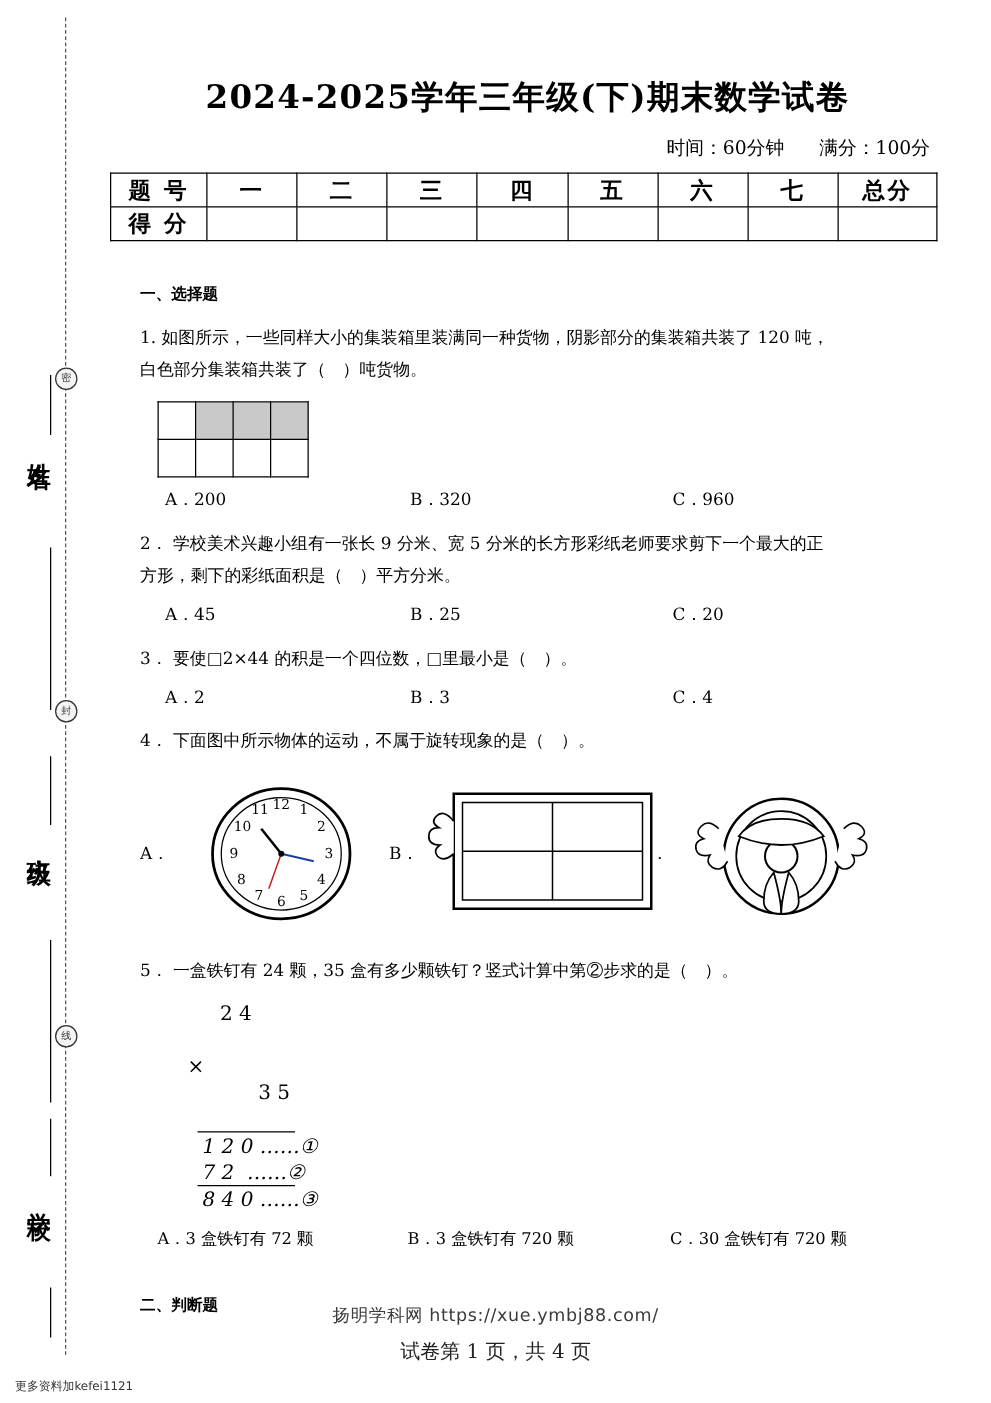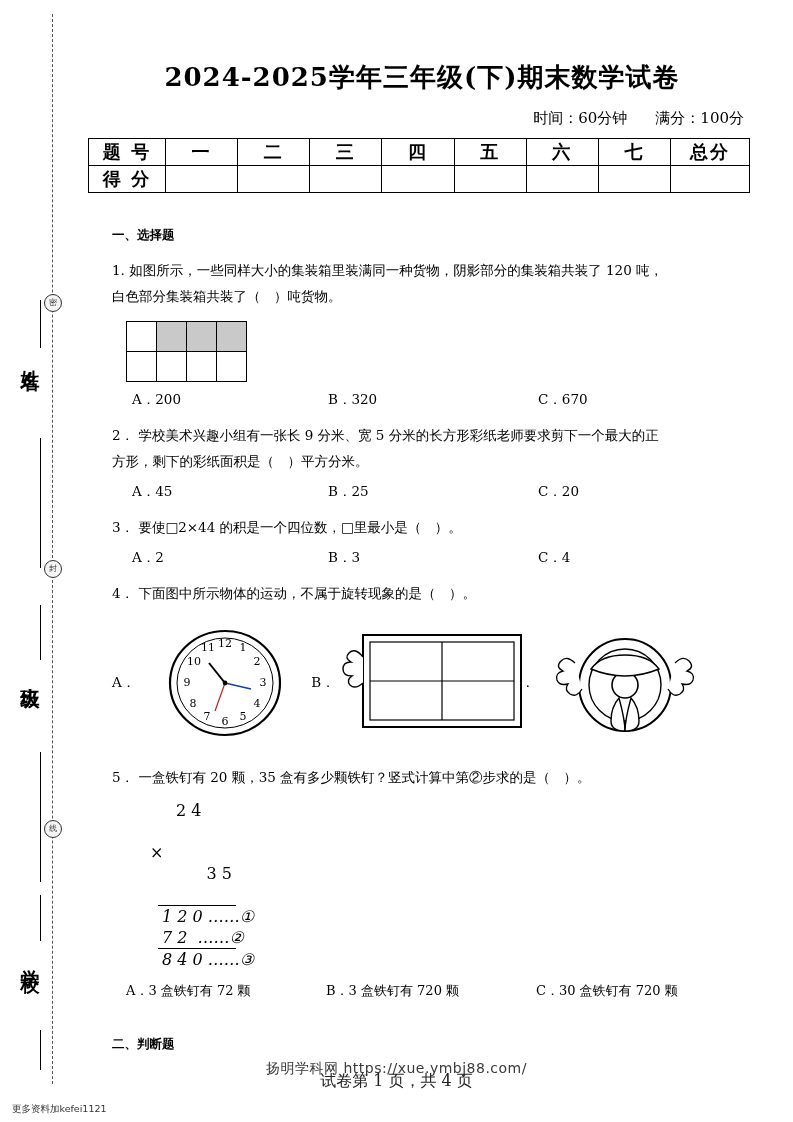--- a/index.html
+++ b/index.html
@@ -197,21 +197,21 @@
   .opts3 { margin-top: 12px; margin-left: 40px; display: flex; font-size: 13px;
            font-family: "DejaVu Serif", serif; }
   .opts3 .c1 { width: 200px; }
   .opts3 .c2 { width: 210px; }
 
   
   .watermark {
     position: absolute;
     left: 0;
     right: 0;
-    bottom: 44px;
+    bottom: 60px;
     text-align: center;
     font-family: "DejaVu Sans", sans-serif;
     font-size: 14px;
     color: #3a3a3a;
     letter-spacing: 0.5px;
   }
   .pagenum {
     position: absolute;
     left: 0;
     right: 0;
@@ -307,21 +307,21 @@
       <td></td>
       <td></td>
       <td></td>
     </tr>
   </tbody>
     </table>
 
   <div class="opts">
     <span class="o1">A．200</span>
     <span class="o2">B．320</span>
-    <span>C．670</span>
+    <span>C．960</span>
   </div>
 
   <div class="q">
     <span>2．</span>
     <span>学校美术兴趣小组有一张长 9 分米、宽 5 分米的长方形彩纸老师要求剪下一个最大的正</span>
     <span class="line2">方形，剩下的彩纸面积是（　）平方分米。</span>
   </div>
   <div class="opts">
     <span class="o1">A．45</span>
     <span class="o2">B．25</span>
@@ -391,21 +391,21 @@
         <path d="M80 75 q6 22 6 33 q-14 0 -14 -10 q0 -14 8 -23 z" fill="#fff" stroke="#000" stroke-width="1.4"></path>
         <path d="M92 75 q-6 22 -6 33 q14 0 14 -10 q0 -14 -8 -23 z" fill="#fff" stroke="#000" stroke-width="1.4"></path>
         <path d="M36 40 q-8 -8 -14 -2 q-6 6 2 10 q-8 2 -6 9 q2 6 11 4 q-4 6 2 10 q7 4 12 -5" fill="#fff" stroke="#000" stroke-width="1.3"></path>
         <path d="M136 40 q8 -8 14 -2 q6 6 -2 10 q8 2 6 9 q-2 6 -11 4 q4 6 -2 10 q-7 4 -12 -5" fill="#fff" stroke="#000" stroke-width="1.3"></path>
       </svg>
     </div>
   </div>
 
   <div class="q" style="margin-top:18px">
     <span>5．</span>
-    <span>一盒铁钉有 20 颗，35 盒有多少颗铁钉？竖式计算中第②步求的是（　）。</span>
+    <span>一盒铁钉有 24 颗，35 盒有多少颗铁钉？竖式计算中第②步求的是（　）。</span>
   </div>
 
   <div class="calc">
     <div class="row" style="padding-left:26px">2 4</div>
     <div class="row" style="position:relative">
       <span style="position:absolute;left:0">×</span>
       <span style="padding-left:26px">3 5</span>
     </div>
     <div class="bar"></div>
     <div class="rowdots" style="padding-left:12px">1 2 0 ……①</div>

